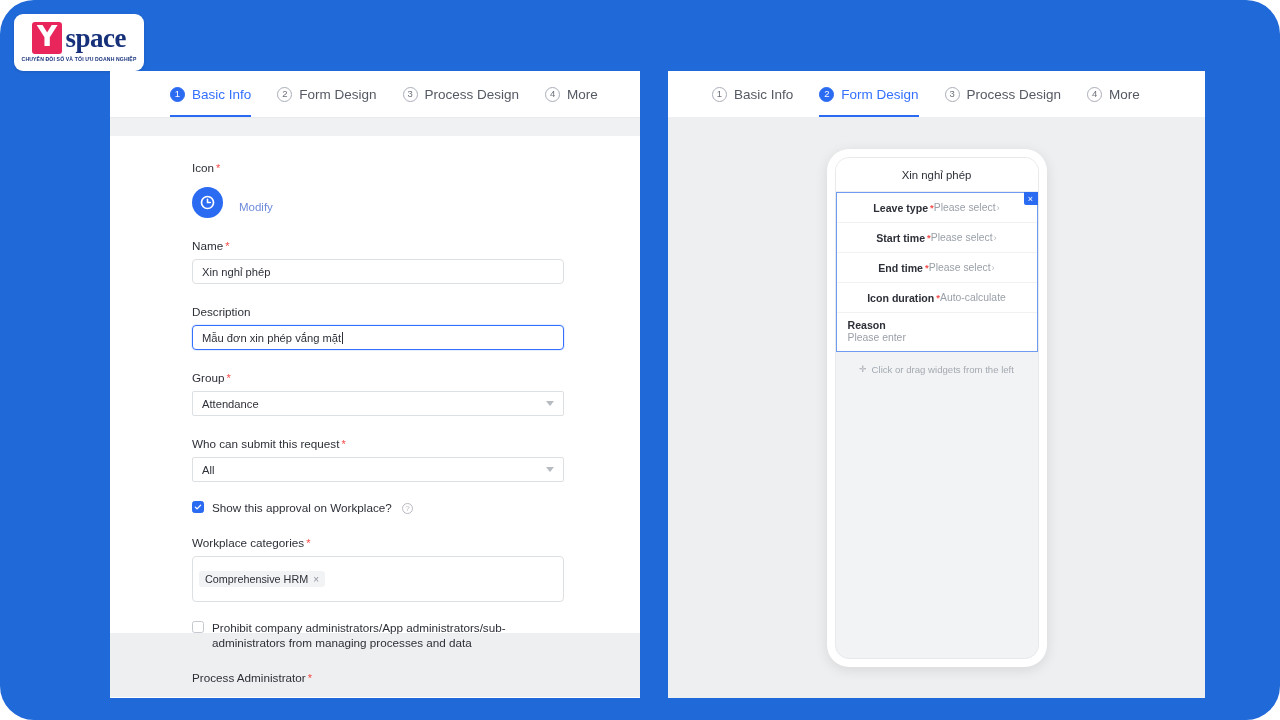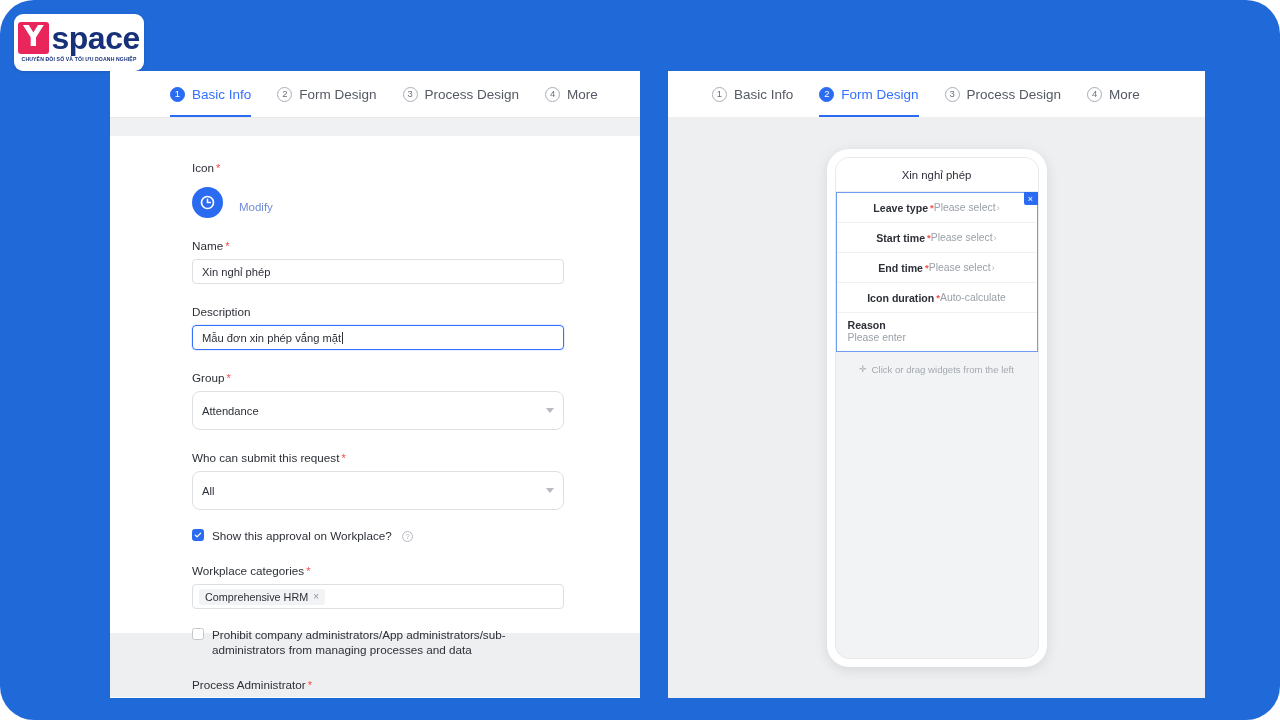--- a/index.html
+++ b/index.html
@@ -23,21 +23,21 @@
     background: #ffffff; border-radius: 9px;
     display: flex; flex-direction: column; align-items: center; justify-content: center;
     box-shadow: 0 1px 3px rgba(0,0,0,.12);
   }
   .logo-main { display: flex; align-items: center; gap: 3px; height: 30px; }
   .logo-y {
     background: #e8265c; color: #ffffff; font-weight: bold; font-size: 28px;
     line-height: 28px; padding: 1px 5px 3px 5px; border-radius: 3px;
     font-family: "DejaVu Sans", sans-serif;
   }
-  .logo-space { color: #16307a; font-weight: bold; font-size: 32px; letter-spacing: -0.5px; }
+  .logo-space { color: #16307a; font-weight: bold; font-size: 27px; letter-spacing: -0.5px; font-family: Liberation Serif, serif; }
   .logo-tag {
     color: #16307a; font-size: 5.1px; font-weight: bold; letter-spacing: .15px;
     margin-top: 3px; white-space: nowrap;
   }
 
   
   .panel { position: absolute; background: #ffffff; overflow: hidden; }
   .panel-left  { left: 110px; top: 71px; width: 530px; height: 627px; }
   .panel-right { left: 668px; top: 71px; width: 537px; height: 627px; }
 
@@ -79,21 +79,21 @@
 
   .tinput {
     width: 372px; height: 25px; border: 1px solid #dde0e3; border-radius: 4px;
     background: #ffffff; font-size: 11.2px; color: #2d3038;
     padding: 0 9px; display: flex; align-items: center; position: relative;
   }
   .tinput.focused { border: 1px solid #3370ff; box-shadow: 0 0 0 1px rgba(51,112,255,.12); }
   .caret { display: inline-block; width: 1px; height: 12px; background: #2d3038; margin-left: 1px; }
 
   .tselect {
-    width: 372px; height: 39px; border: 1px solid #dde0e3; border-radius: 8px;
+    width: 372px; height: 25px; border: 1px solid #dde0e3; border-radius: 2px;
     background: #ffffff; font-size: 11.2px; color: #2d3038;
     padding: 0 9px; display: flex; align-items: center; justify-content: space-between;
   }
   .caret-dn { width: 0; height: 0; border-left: 4px solid transparent;
               border-right: 4px solid transparent; border-top: 5px solid #b6bac1; }
 
   .gap-a { height: 18px; }
 
   .cbrow { display: flex; align-items: flex-start; gap: 8px; }
   .cbox {
@@ -104,21 +104,21 @@
                   display: flex; align-items: center; justify-content: center; }
   .cb-label { font-size: 11.7px; color: #2d3038; line-height: 15px; }
   .help-icon {
     width: 11px; height: 11px; border-radius: 50%; border: 1px solid #b6bac1;
     color: #b6bac1; font-size: 8px; display: inline-flex; align-items: center;
     justify-content: center; margin-left: 7px; vertical-align: 1px;
   }
 
   .tagbox {
     width: 372px; min-height: 25px; border: 1px solid #dde0e3; border-radius: 4px;
-    background: #ffffff; padding: 3px 6px; display: flex; align-items: center;
+    background: #ffffff; padding: 14px 6px; display: flex; align-items: center;
   }
   .tag {
     background: #f2f3f5; border-radius: 3px; font-size: 10.8px; color: #2d3038;
     padding: 2px 6px; display: flex; align-items: center; gap: 5px;
   }
   .tag-x { color: #8f949e; font-size: 10px; cursor: pointer; }
 
   .admin-row { display: flex; align-items: center; gap: 14px; margin-top: 7px; }
   .avatar {
     width: 30px; height: 30px; border-radius: 50%;

